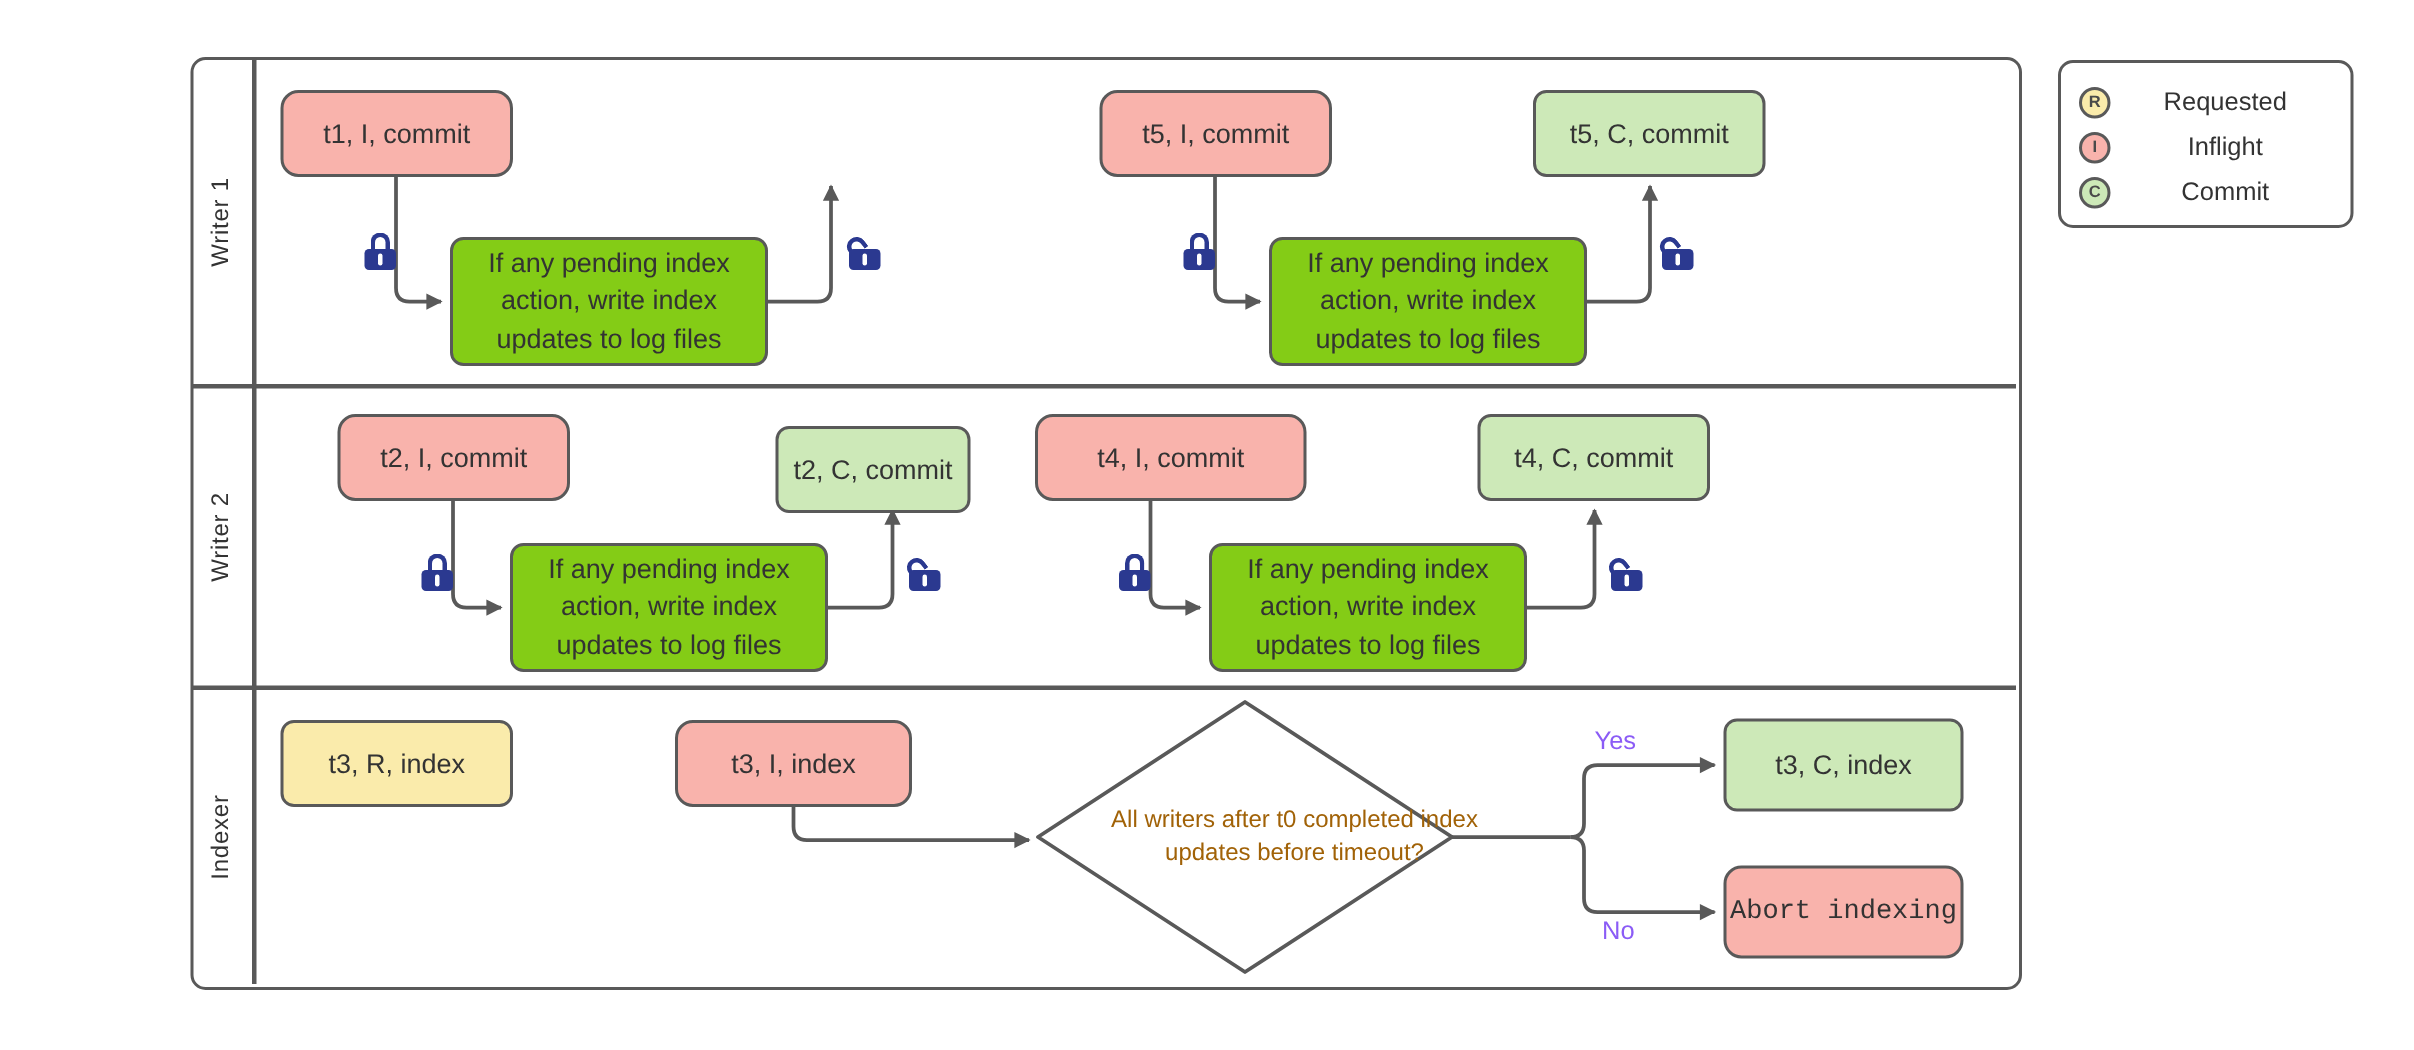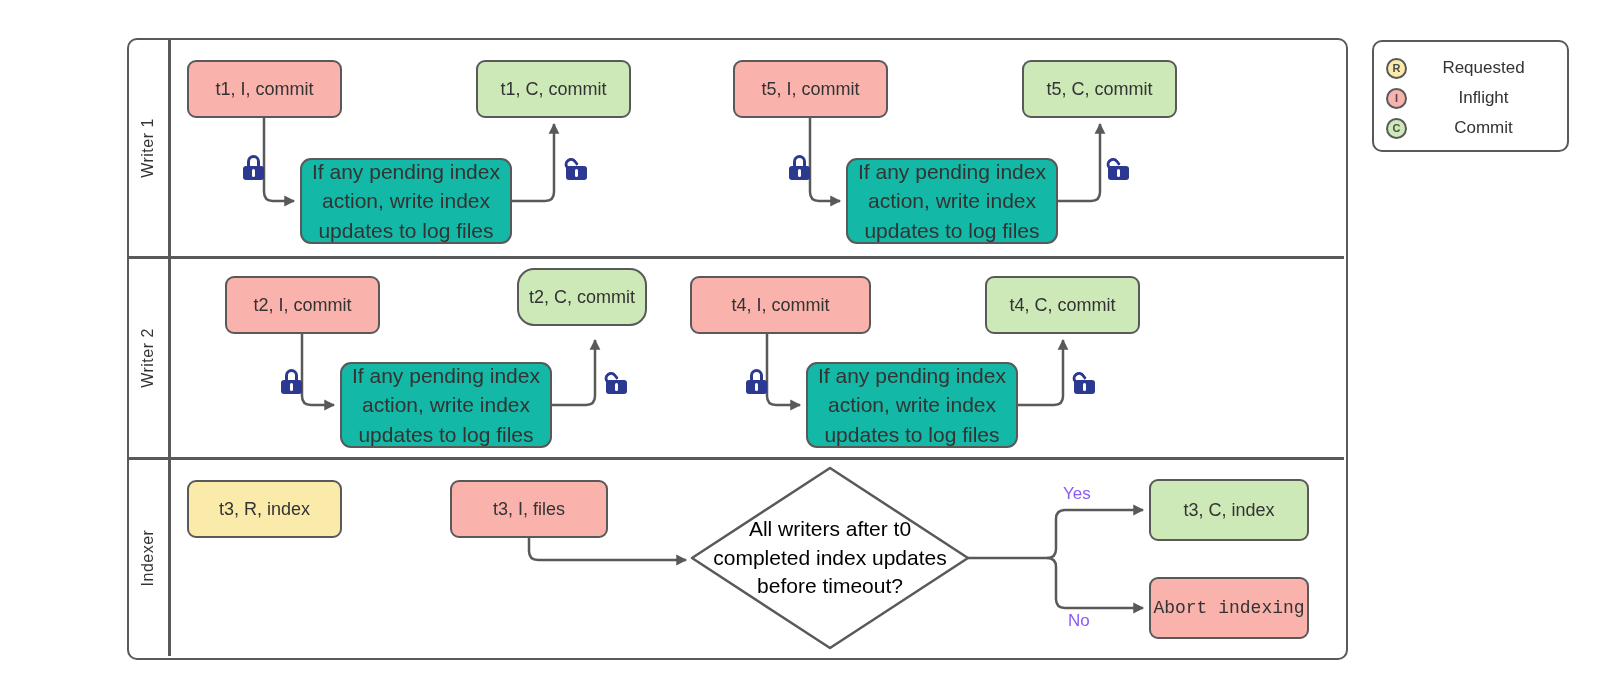--- a/index.html
+++ b/index.html
@@ -18,27 +18,27 @@
   .lane-label{
     position:absolute;transform:translate(-50%,-50%) rotate(-90deg);
     white-space:nowrap;font-size:16px;color:#333;letter-spacing:.5px;
   }
   
   .node{
     position:absolute;display:flex;align-items:center;justify-content:center;
     text-align:center;border:2.5px solid #595959;border-radius:9px;
     font-size:18px;color:#333;box-sizing:border-box;
   }
-  .node.pink{background:#F9B3AC;}
+  .node.pink{background:#F9B3AC;border-radius:12px;}
   .node.green{background:#CDE9B8;}
   .node.yellow{background:#FAEBAB;}
-  .node.white{background:#14b8a6;font-size:21px;line-height:1.4;padding:4px 10px;border-radius:11px;}
+  .node.white{background:#84cc16;font-size:18px;line-height:1.4;padding:4px 10px;}
   .decision-text{
     position:absolute;display:flex;align-items:center;justify-content:center;
-    text-align:center;font-size:21px;line-height:1.35;color:#000000;
+    text-align:center;font-size:16px;line-height:1.35;color:#a16207;margin-left:33px;
   }
   .edge-label{position:absolute;font-size:17px;color:#8b5cf6;}
   
   .lock{position:absolute;width:22px;height:25px;}
   .lock .body{
     position:absolute;left:0;bottom:0;width:21px;height:14px;
     background:#2b3990;border-radius:3px;
   }
   .lock .body::after{
     content:'';position:absolute;left:9px;top:3px;width:3px;height:8px;
@@ -102,34 +102,33 @@
   <div class="labelcol-line"></div>
   <div class="lane-divider" style="top:256px;"></div>
   <div class="lane-divider" style="top:457px;"></div>
 
   <div class="lane-label" style="left:148px;top:148px;">Writer 1</div>
   <div class="lane-label" style="left:148px;top:358px;">Writer 2</div>
   <div class="lane-label" style="left:148px;top:558px;">Indexer</div>
 
   <div class="node pink" style="left:187px;top:60px;width:155px;height:58px;">t1, I, commit</div>
   <div class="node white" style="left:300px;top:158px;width:212px;height:86px;">If any pending index action, write index updates to log files</div>
-  <div class="node green" style="left:476px;top:60px;width:155px;height:58px;">t1, C, commit</div>
   <div class="node pink" style="left:733px;top:60px;width:155px;height:58px;">t5, I, commit</div>
   <div class="node white" style="left:846px;top:158px;width:212px;height:86px;">If any pending index action, write index updates to log files</div>
   <div class="node green" style="left:1022px;top:60px;width:155px;height:58px;">t5, C, commit</div>
 
   <div class="node pink" style="left:225px;top:276px;width:155px;height:58px;">t2, I, commit</div>
   <div class="node white" style="left:340px;top:362px;width:212px;height:86px;">If any pending index action, write index updates to log files</div>
-  <div class="node green" style="left:517px;top:268px;width:130px;height:58px;border-radius:17px;">t2, C, commit</div>
+  <div class="node green" style="left:517px;top:284px;width:130px;height:58px;">t2, C, commit</div>
   <div class="node pink" style="left:690px;top:276px;width:181px;height:58px;">t4, I, commit</div>
   <div class="node white" style="left:806px;top:362px;width:212px;height:86px;">If any pending index action, write index updates to log files</div>
   <div class="node green" style="left:985px;top:276px;width:155px;height:58px;">t4, C, commit</div>
 
   <div class="node yellow" style="left:187px;top:480px;width:155px;height:58px;">t3, R, index</div>
-  <div class="node pink" style="left:450px;top:480px;width:158px;height:58px;">t3, I, files</div>
+  <div class="node pink" style="left:450px;top:480px;width:158px;height:58px;">t3, I, index</div>
   <div class="decision-text" style="left:700px;top:498px;width:260px;height:120px;">All writers after t0 completed index updates before timeout?</div>
   <div class="node green" style="left:1149px;top:479px;width:160px;height:62px;text-align:right;">t3, C, index</div>
   <div class="node pink" style="left:1149px;top:577px;width:160px;height:62px;font-family:Liberation Mono, monospace;">Abort indexing</div>
 
   <div class="edge-label" style="left:1063px;top:484px;">Yes</div>
   <div class="edge-label" style="left:1068px;top:611px;">No</div>
 
   <div class="lock closed" style="left:243px;top:155px;">
       <span class="shackle"></span>
       <span class="body"></span>

